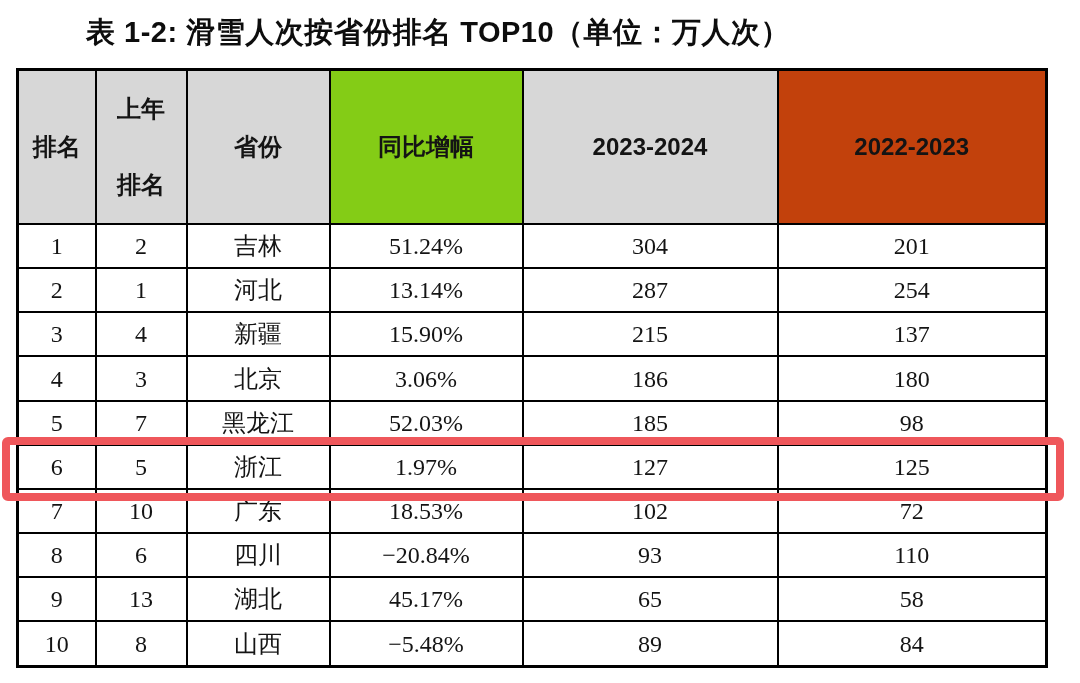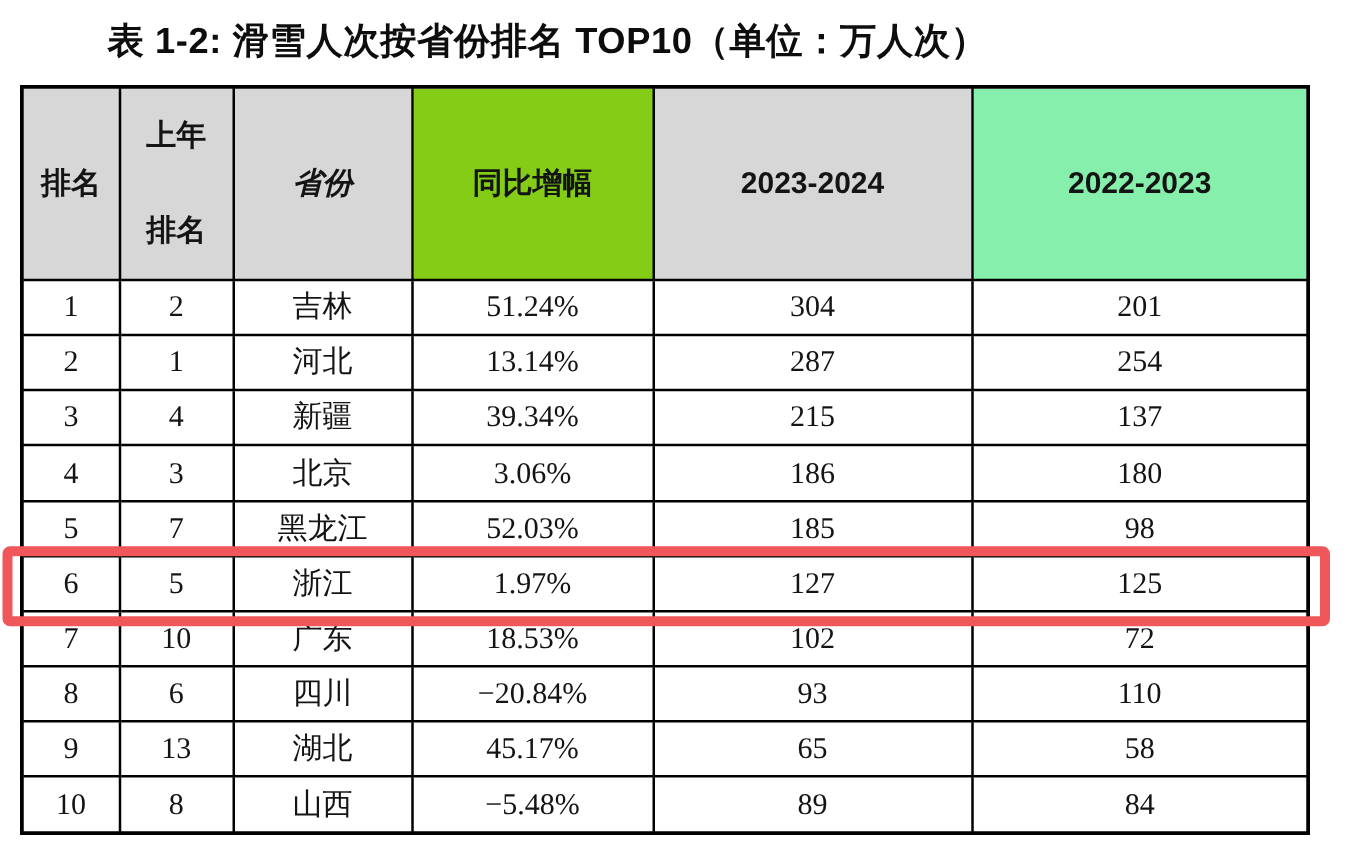--- a/index.html
+++ b/index.html
@@ -89,24 +89,24 @@
       <col class="col-province">
     <col class="col-growth">
       <col class="col-y2324">
       <col class="col-y2223">
   </colgroup>
   <thead>
     <tr>
       <th style="background: rgb(215, 215, 215);">排名</th>
       <th style="background: rgb(215, 215, 215);">上年
 排名</th>
-      <th style="background: rgb(215, 215, 215); font-style: italic;">省份</th>
+      <th style="background: rgb(215, 215, 215);">省份</th>
       <th style="background: #84cc16;">同比增幅</th>
       <th style="background: rgb(215, 215, 215);">2023-2024</th>
-      <th style="background: #86efac;">2022-2023</th>
+      <th style="background: #c2410c;">2022-2023</th>
     </tr>
   </thead>
   <tbody>
     <tr>
       <td>1</td>
       <td>2</td>
       <td>吉林</td>
       <td>51.24%</td>
       <td>304</td>
       <td>201</td>
@@ -116,21 +116,21 @@
       <td>1</td>
       <td>河北</td>
       <td>13.14%</td>
       <td>287</td>
       <td>254</td>
     </tr>
     <tr>
       <td>3</td>
       <td>4</td>
       <td>新疆</td>
-      <td>39.34%</td>
+      <td>15.90%</td>
       <td>215</td>
       <td>137</td>
     </tr>
     <tr>
       <td>4</td>
       <td>3</td>
       <td>北京</td>
       <td>3.06%</td>
       <td>186</td>
       <td>180</td>

